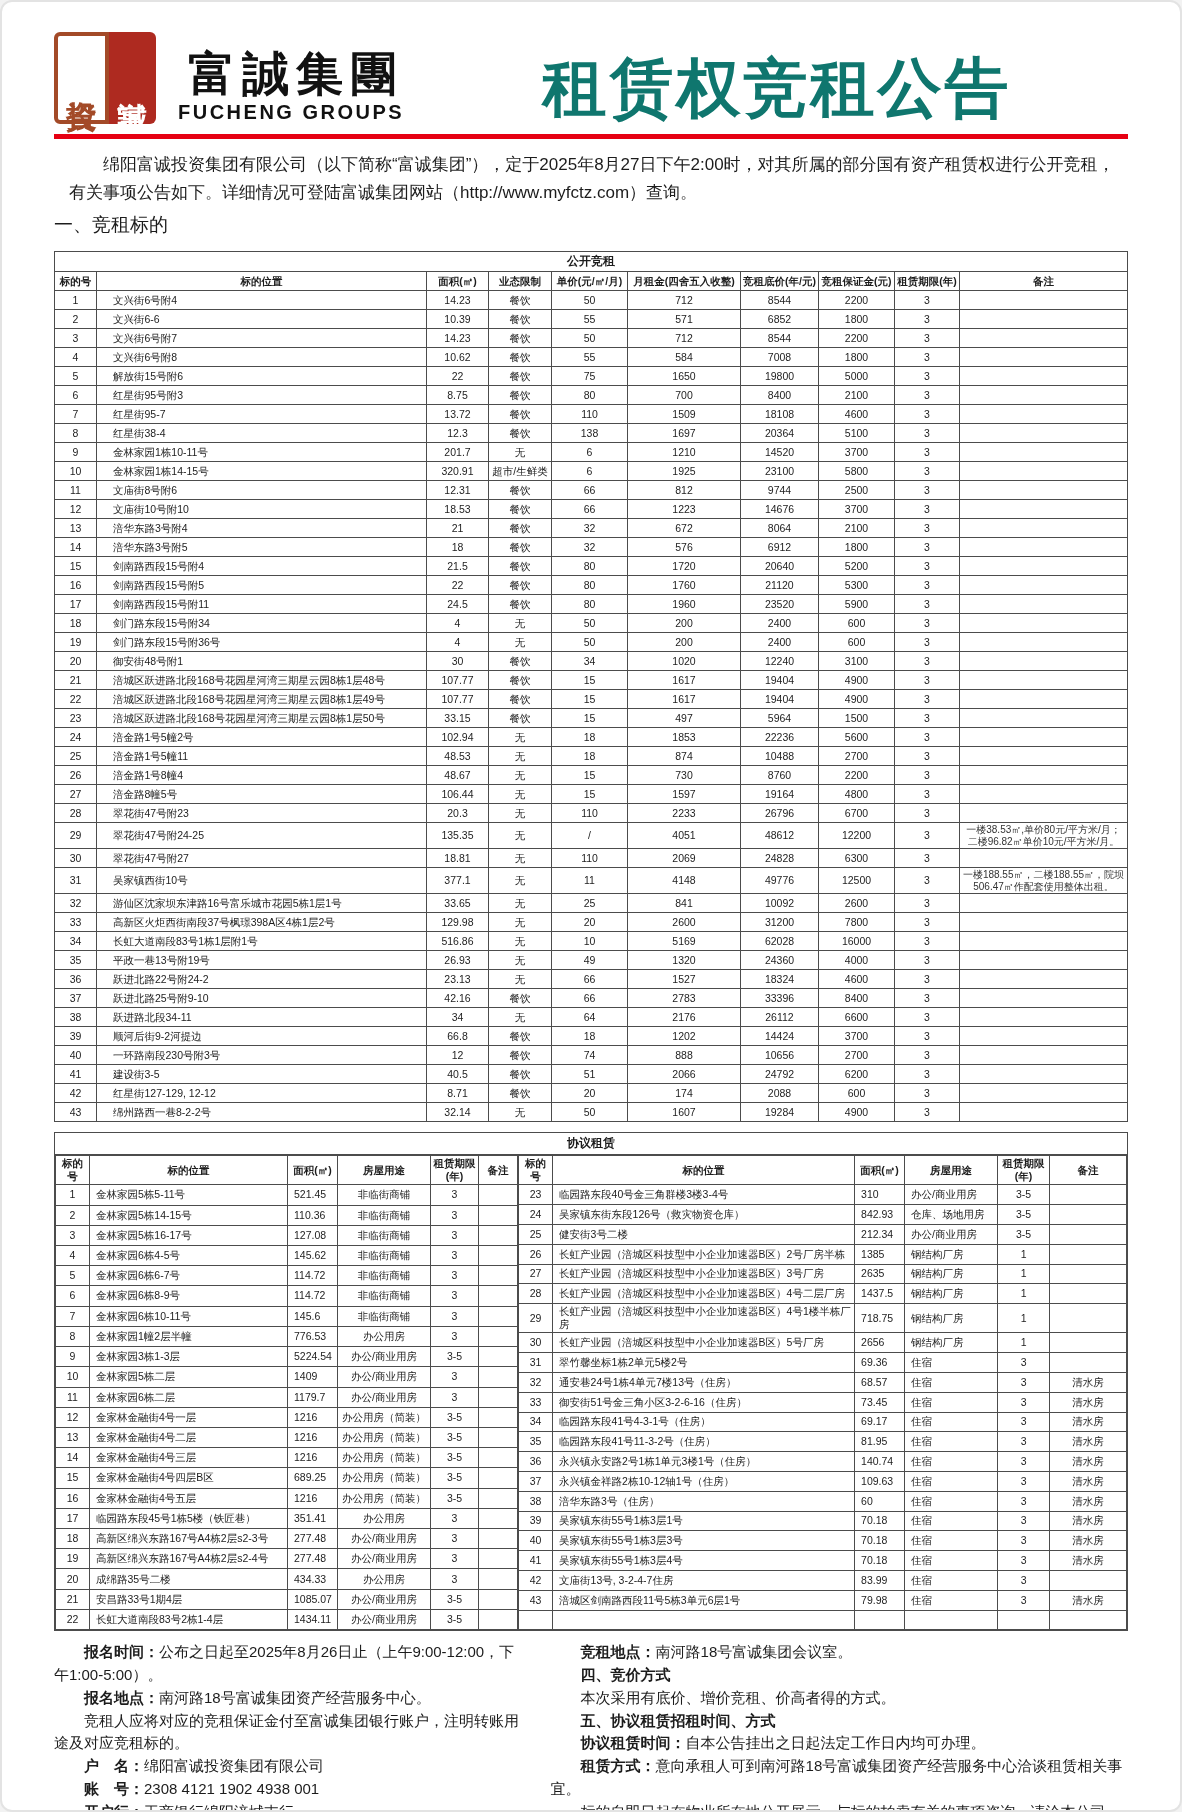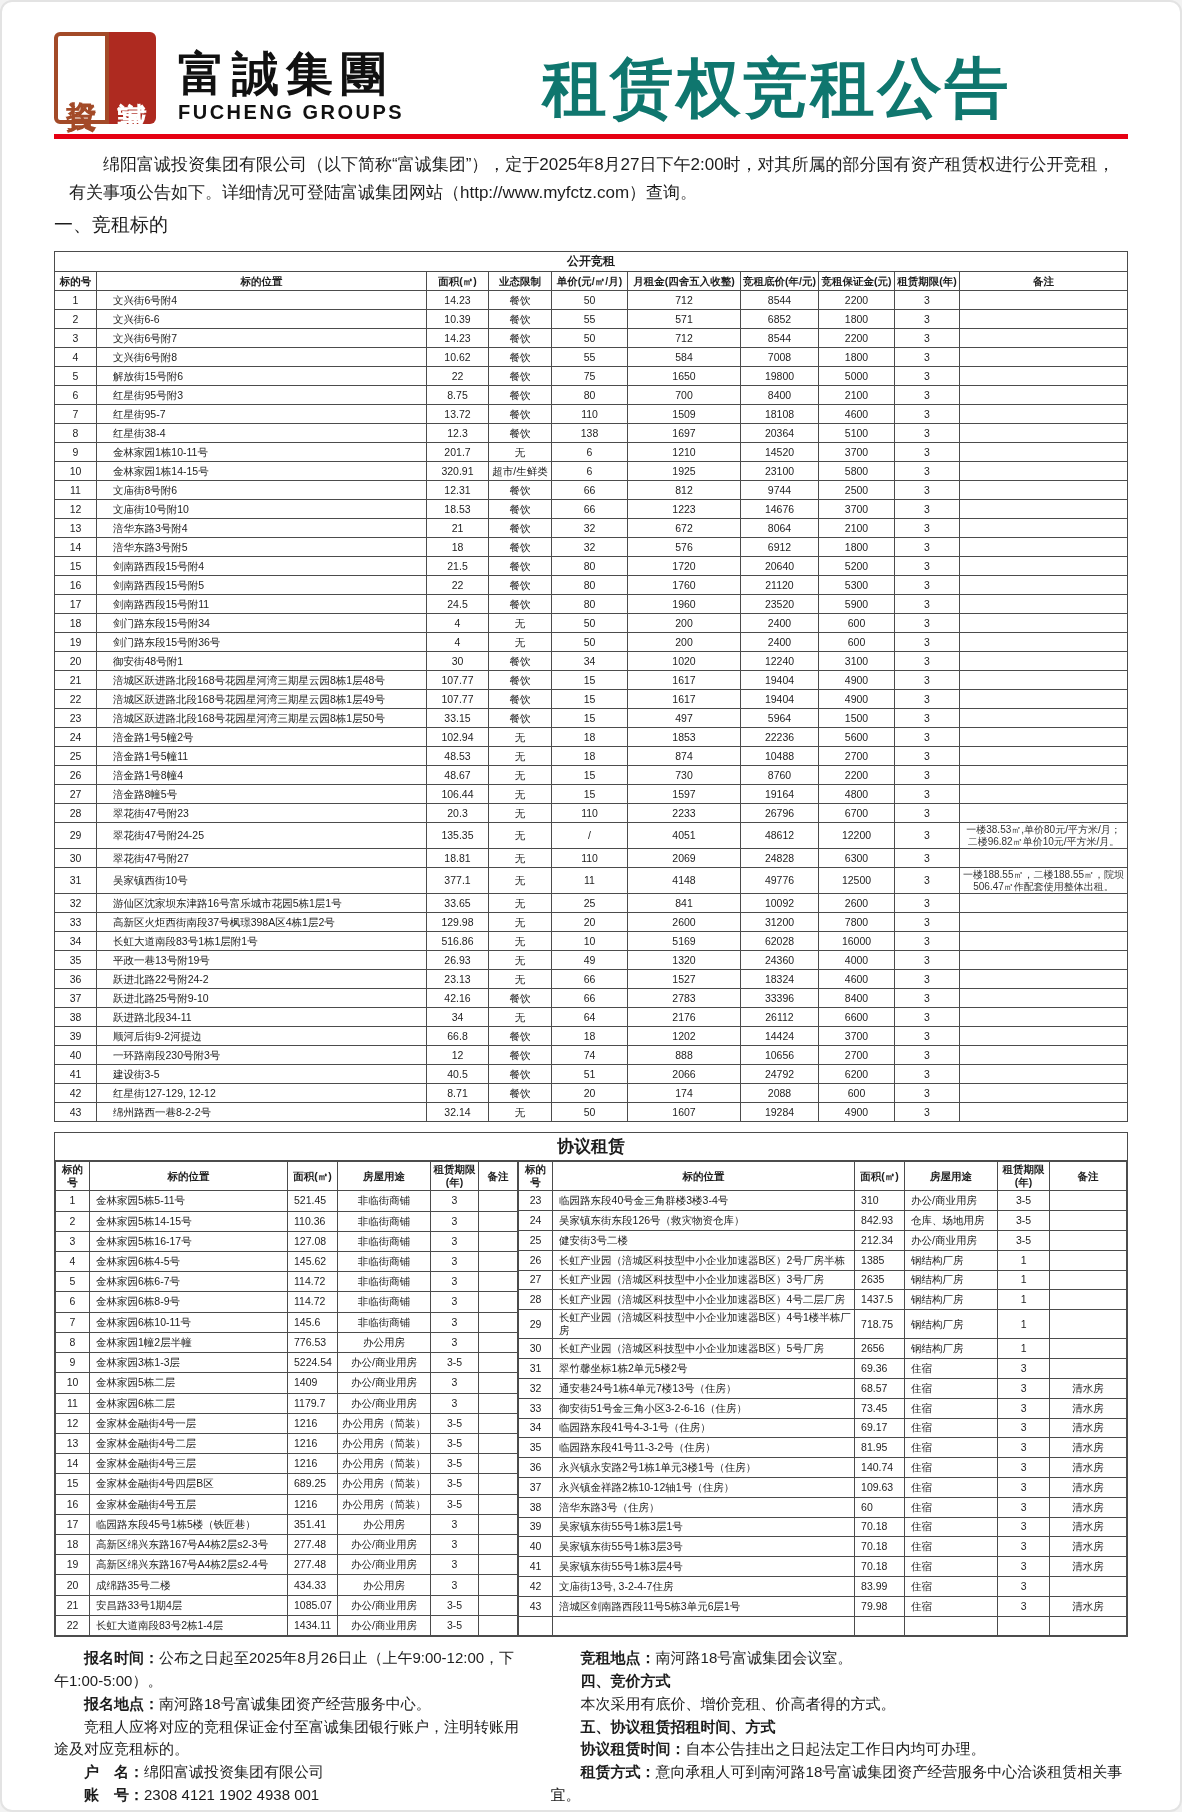--- a/index.html
+++ b/index.html
@@ -10,41 +10,41 @@
     font-family:"Liberation Sans","DejaVu Sans",sans-serif;color:#1c1c1c;
   }
   
   .hdr{display:flex;align-items:flex-end;gap:22px;}
   .stamps{display:flex;width:102px;height:92px;flex:0 0 auto;}
   .stamp{flex:1;display:flex;align-items:center;justify-content:center;
     writing-mode:vertical-rl;text-orientation:upright;
     font-family:"Liberation Serif","DejaVu Serif",serif;font-weight:900;font-size:30px;line-height:1;}
   .stamp.outline{border:4px solid #a34a28;color:#a34a28;background:#fff;border-radius:6px 0 0 6px;}
   .stamp.solid{background:#ae2a20;color:#fff;border-radius:0 6px 6px 0;}
-  .logoblock{display:flex;flex-direction:column;justify-content:flex-end;}
+  .logoblock{display:flex;flex-direction:column;justify-content:flex-end;align-items:flex-end;}
   .logo-cn{font-family:"Liberation Serif","DejaVu Serif",serif;font-weight:900;
     font-size:47px;letter-spacing:7px;color:#111;line-height:1.05;white-space:nowrap;}
   .logo-en{font-weight:800;font-size:20px;letter-spacing:2.5px;color:#111;margin-top:2px;}
   .big-title{flex:1;text-align:center;color:#0f766e;font-weight:900;
     font-size:64px;letter-spacing:3px;line-height:1.0;white-space:nowrap;padding-bottom:4px;}
   .redline{height:5px;background:#e60012;margin:10px 0 12px 0;}
   
   .intro{font-size:17px;line-height:1.62;text-indent:2em;margin:0 0 6px 15px;}
   .sec1{font-size:19px;font-weight:400;margin:2px 0 13px 0;}
   
   table{border-collapse:collapse;table-layout:fixed;width:100%;}
   th,td{border:1px solid #4c4c4c;font-size:10.5px;line-height:1.25;
     padding:1px 2px;text-align:center;height:16px;overflow:hidden;}
   th{font-weight:800;}
   th.span{font-size:12px;font-weight:800;height:17px;}
   .t1 td:nth-child(2){text-align:left;padding-left:16px;}
   .t1 td:nth-child(10){font-size:10px;line-height:1.15;color:#333;}
   .t2wrap{border:1px solid #4c4c4c;margin-top:10px;}
   .t2title{border-bottom:1px solid #4c4c4c;text-align:center;
-    font-size:17px;font-weight:800;padding:2px 0;}
+    font-size:12px;font-weight:800;padding:2px 0;}
   .t2cols{display:flex;}
   .t2cols .half{flex:0 0 43.2%;}
   .t2cols .half.right{flex:1;}
   .t2 table{height:100%;}
   .t2 th,.t2 td{height:16.8px;}
   .t2 td:nth-child(2){text-align:left;padding-left:6px;}
   .t2 td:nth-child(3){text-align:left;padding-left:6px;}
   .t2r td:nth-child(4){text-align:left;padding-left:6px;}
   
   .bottom{display:flex;gap:24px;margin-top:10px;}

